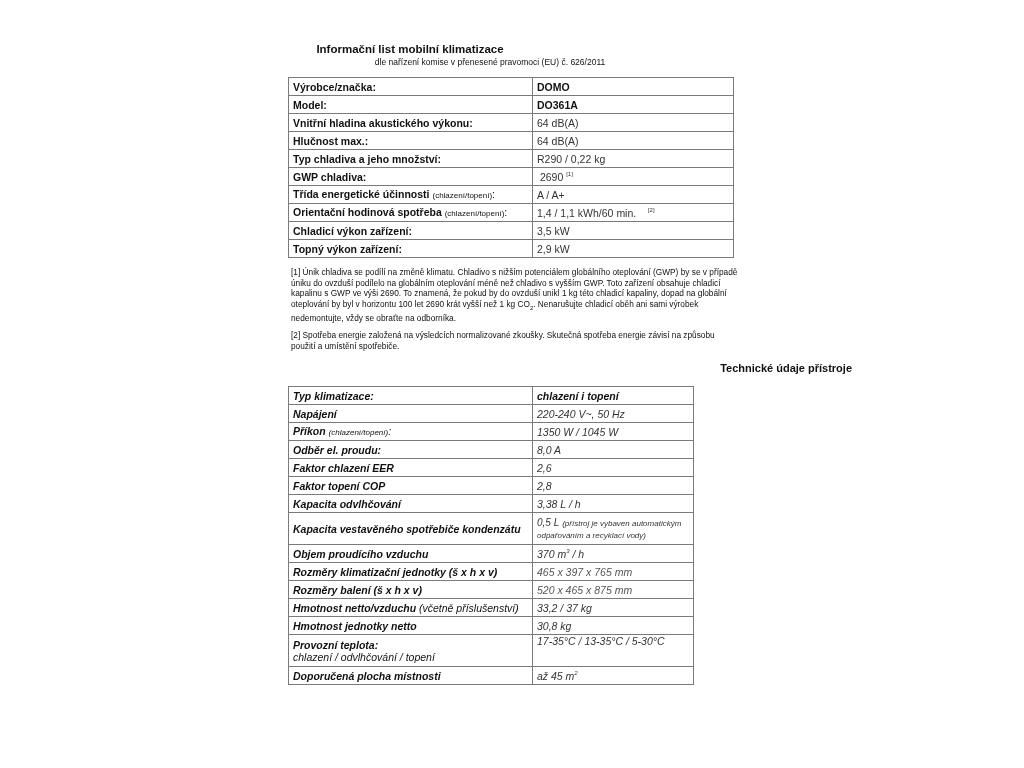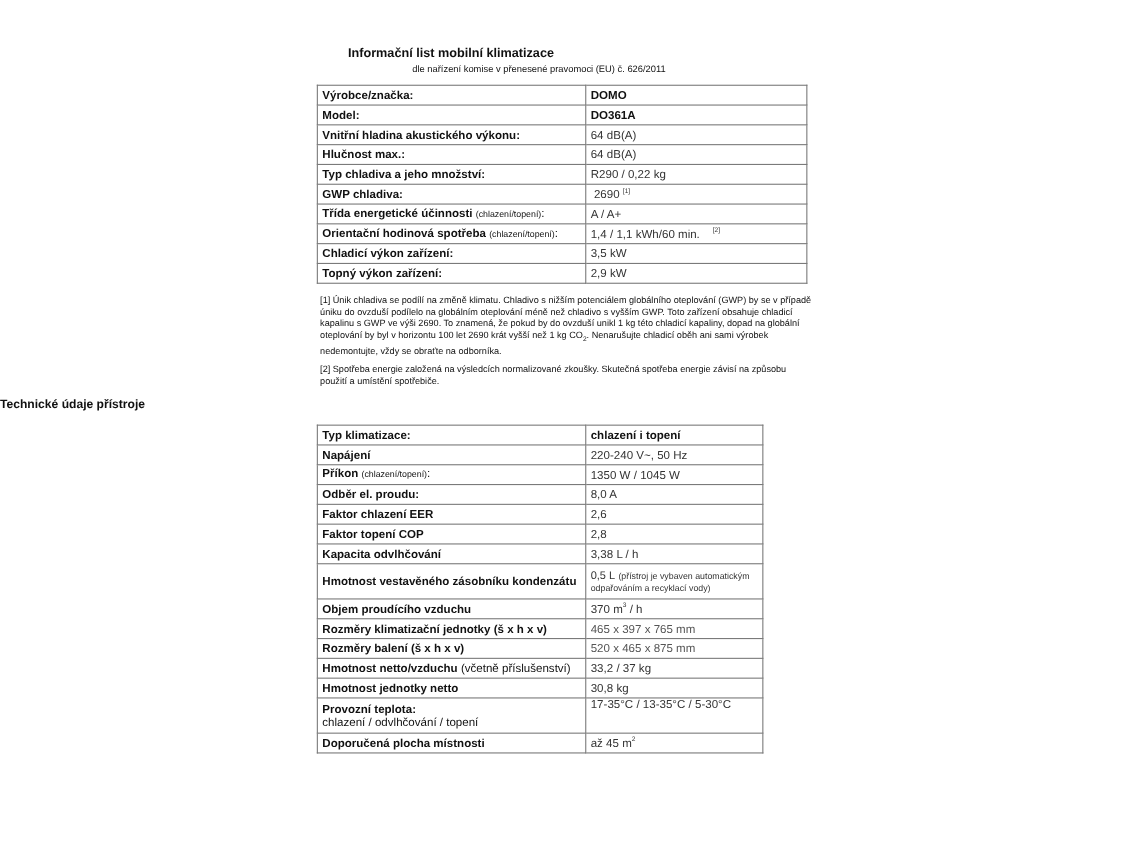--- a/index.html
+++ b/index.html
@@ -9,30 +9,30 @@
            font-size:11.5px; font-weight:bold; }
   .subtitle { position:absolute; left:0; width:980px; top:57px; text-align:center;
               font-size:8.5px; }
   table { position:absolute; border-collapse:collapse; table-layout:fixed; }
   td { border:1px solid #7a7a7a; font-size:10.5px; padding:0 4px; vertical-align:middle; line-height:12px; }
   .t1 { left:288px; top:77px; width:445px; }
   .t1 td { height:17px; }
   .t1 col.c1 { width:244px; } .t1 col.c2 { width:201px; }
   .t2 { left:288px; top:386px; width:405px; }
   .t2 col.c1 { width:244px; } .t2 col.c2 { width:161px; }
-  .t2 td { height:17px; }
+  .t2 td { height:17px;font-style:italic; }
   .b { font-weight:bold; }
   .small { font-size:8px; font-weight:normal; }
   .smallv { font-size:8px; }
   sup { font-size:6px; vertical-align:top; line-height:6px; }
   .gray { color:#333; }
   .note { position:absolute; left:291px; width:448px; font-size:8.3px; line-height:10.7px; color:#111; }
   .note1 { top:267px; }
   .note2 { top:330px; }
-  .heading2 { position:absolute; left:0; width:852px; top:362px; text-align:left;
+  .heading2 { position:absolute; left:0; width:852px; top:362px; text-align:right;
               font-size:11px; font-weight:bold; }
   .top { vertical-align:top; }
 </style>
 </head>
 <body>
 
 <div class="title">Informační list mobilní klimatizace</div>
 <div class="subtitle">dle nařízení komise v přenesené pravomoci (EU) č. 626/2011</div>
 
 <table class="t1">
@@ -118,21 +118,21 @@
   </tr>
   <tr>
     <td class="b">Faktor topení COP</td>
     <td class="gray">2,8</td>
   </tr>
   <tr>
     <td class="b">Kapacita odvlhčování</td>
     <td class="gray">3,38 L / h</td>
   </tr>
   <tr style="height:32px">
-    <td class="b">Hmotnost vestavěného zásobníku kondenzátu</td>
+    <td class="b">Kapacita vestavěného spotřebiče kondenzátu</td>
     <td class="gray" style="line-height:10px"><span style="font-size:10px">0,5 L</span> <span class="smallv">(přístroj je vybaven automatickým odpařováním a recyklací vody)</span></td>
   </tr>
   <tr>
     <td class="b">Objem proudícího vzduchu</td>
     <td class="gray"><span>370 m</span><sup>3</sup><span> / h</span></td>
   </tr>
   <tr>
     <td class="b">Rozměry klimatizační jednotky (š x h x v)</td>
     <td style="color:#555">465 x 397 x 765 mm</td>
   </tr>

